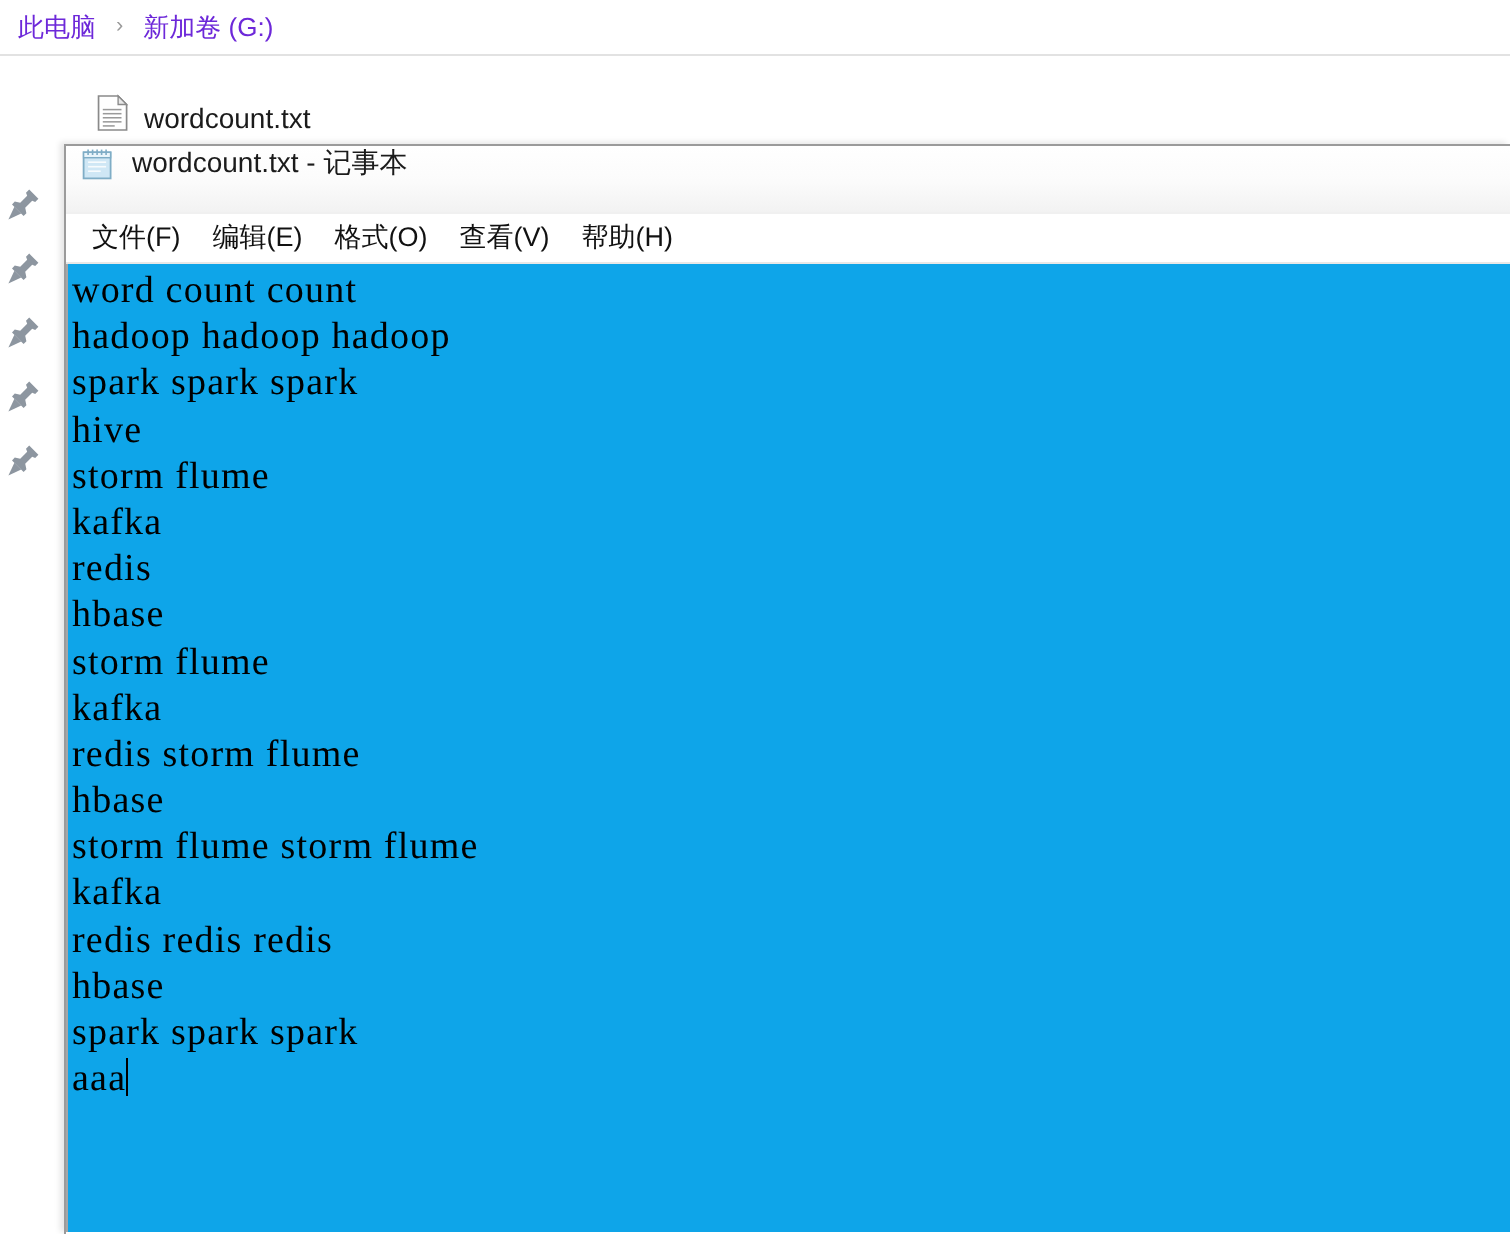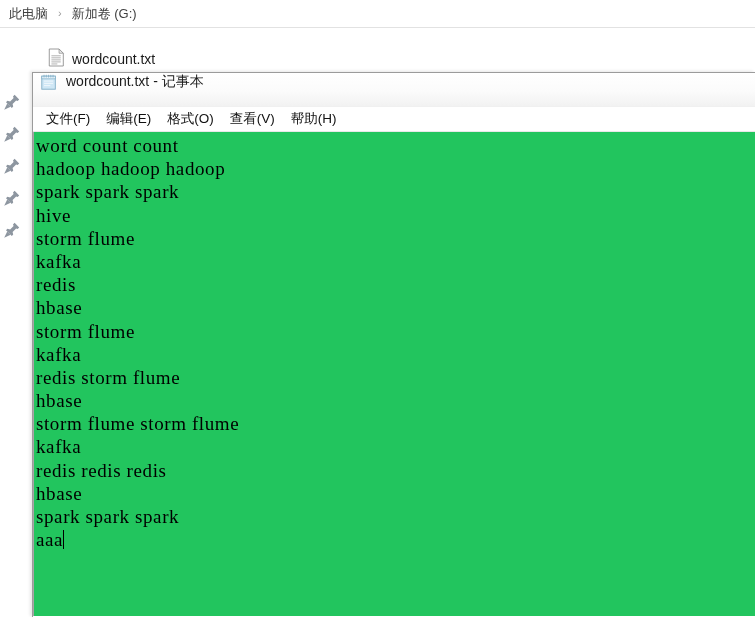--- a/index.html
+++ b/index.html
@@ -40,21 +40,21 @@
     height: 28px;
     background: #ffffff;
     border-bottom: 1px solid #e2e2e2;
     display: flex;
     align-items: center;
     padding-left: 6px;
     box-sizing: border-box;
   }
   .crumb {
     font-size: 13px;
-    color: #404040;
+    color: #6d28d9;
     white-space: nowrap;
     padding: 1px 3px;
   }
   .crumb-sep {
     font-size: 11px;
     color: #9a9a9a;
     padding: 0 7px;
     line-height: 1;
     user-select: none;
   }
@@ -136,21 +136,21 @@
     font-size: 13.5px;
     color: #111111;
     padding: 2px 8px;
     white-space: nowrap;
     cursor: default;
   }
 
   #np-textarea {
     position: relative;
     height: 484px;
-    background: #22c55e;
+    background: #0ea5e9;
     border-left: 1px solid #a6a6a6;
     box-sizing: border-box;
     overflow: hidden;
     padding: 2px 0 0 2px;
   }
   #np-text {
     font-family: "Liberation Serif", "DejaVu Serif", serif;
     font-size: 19px;
     line-height: 23.2px;
     color: #000000;

